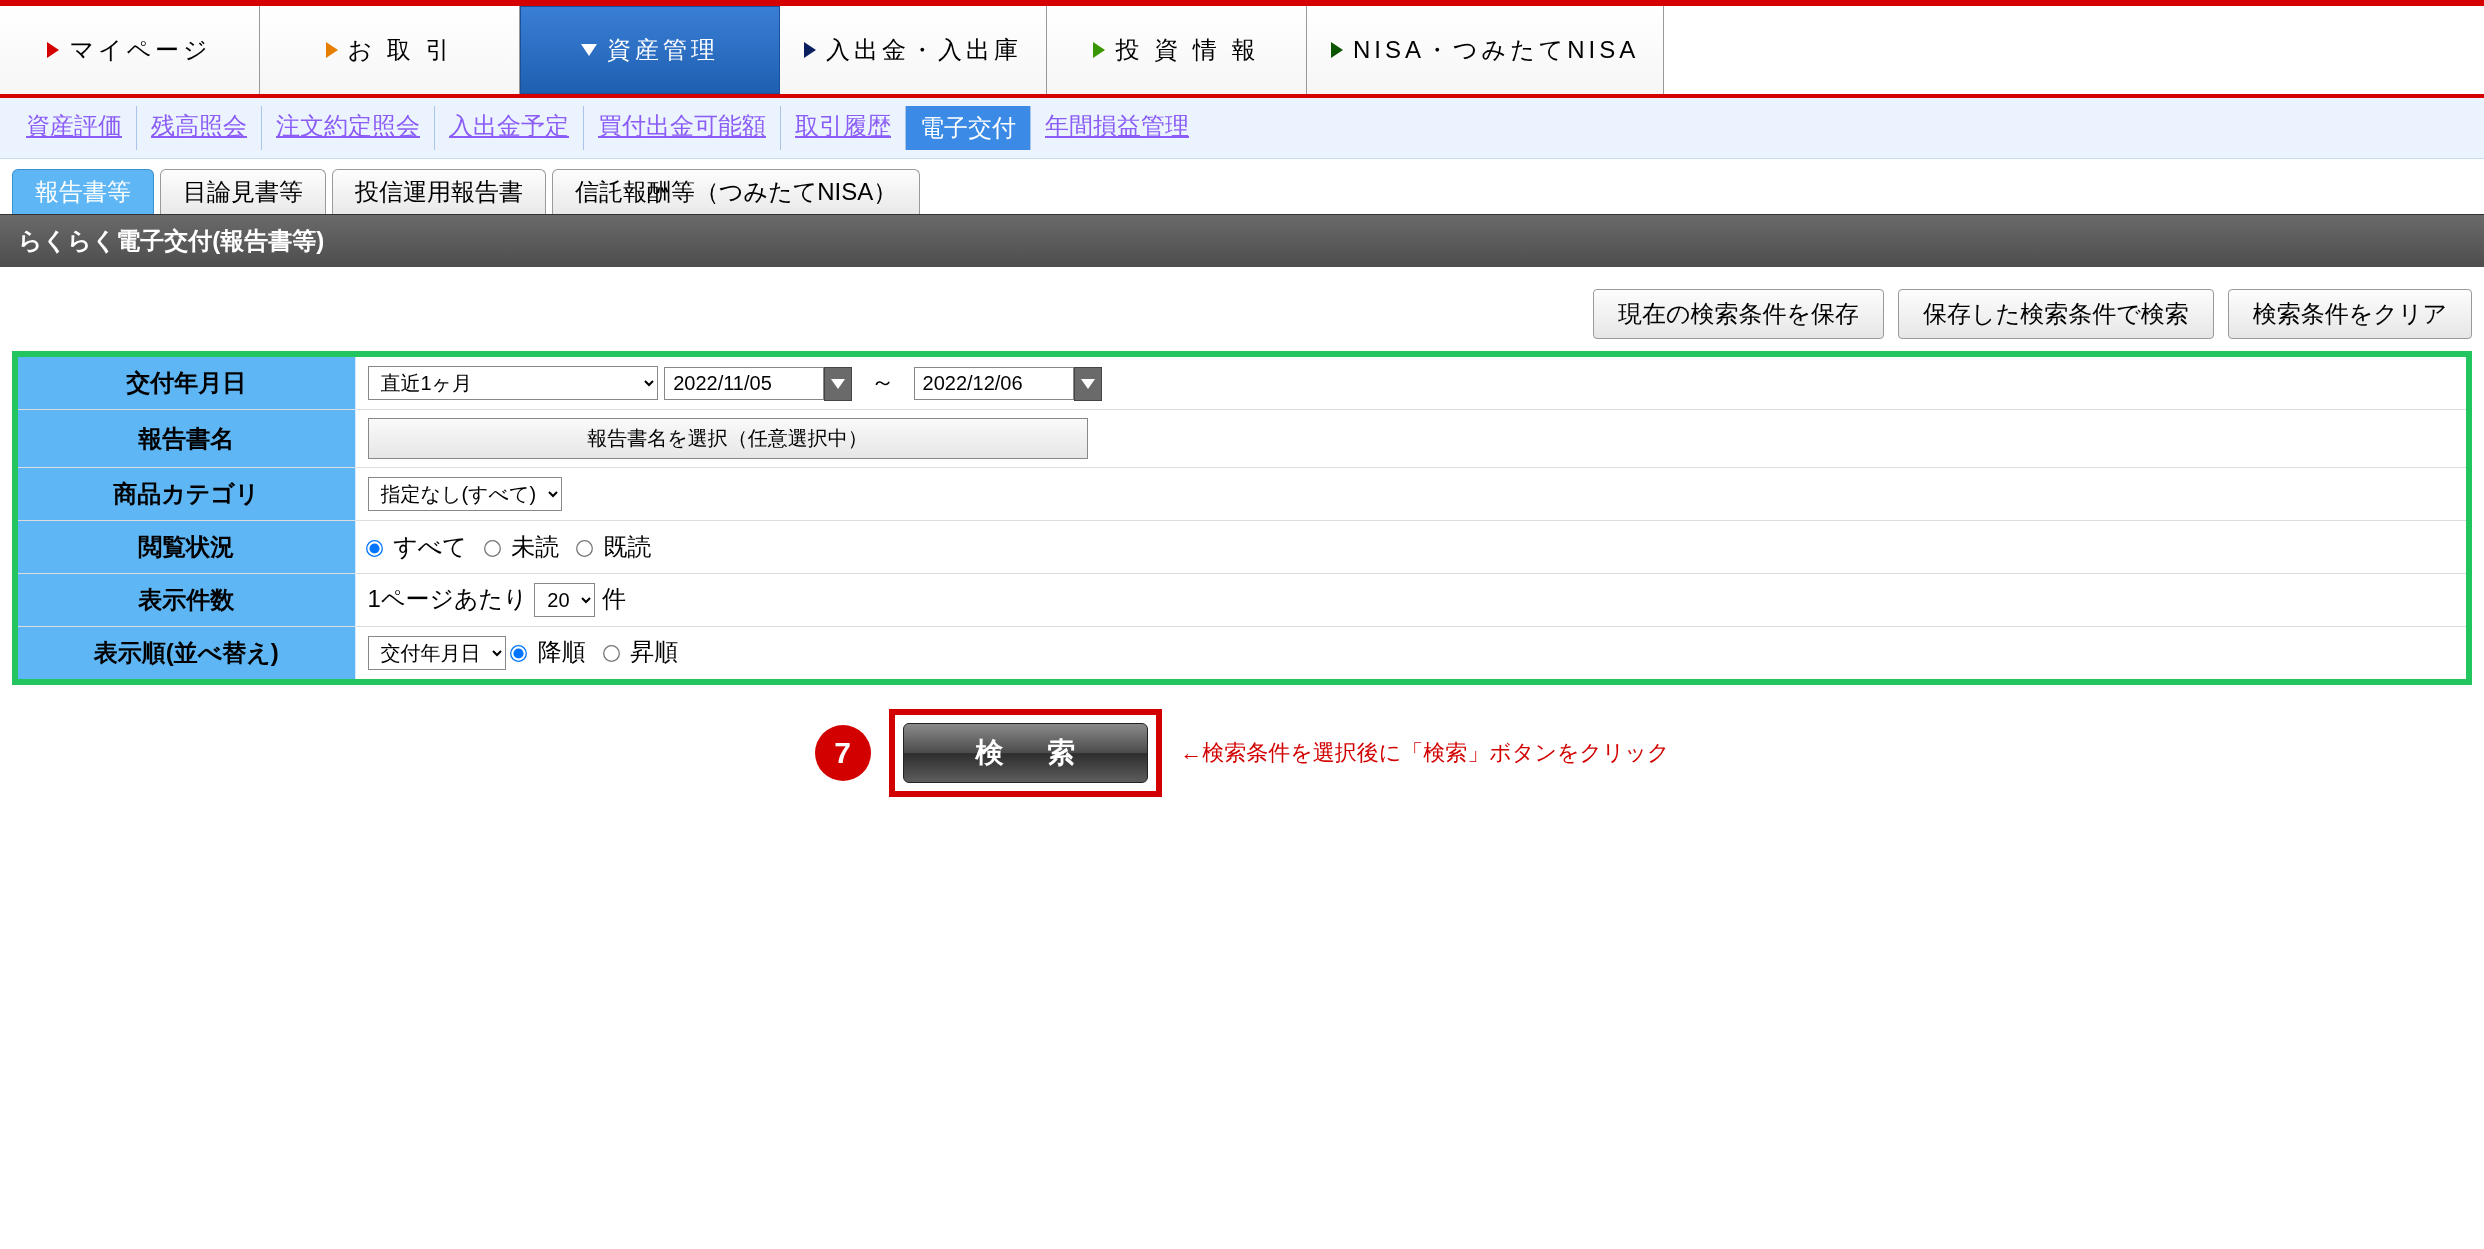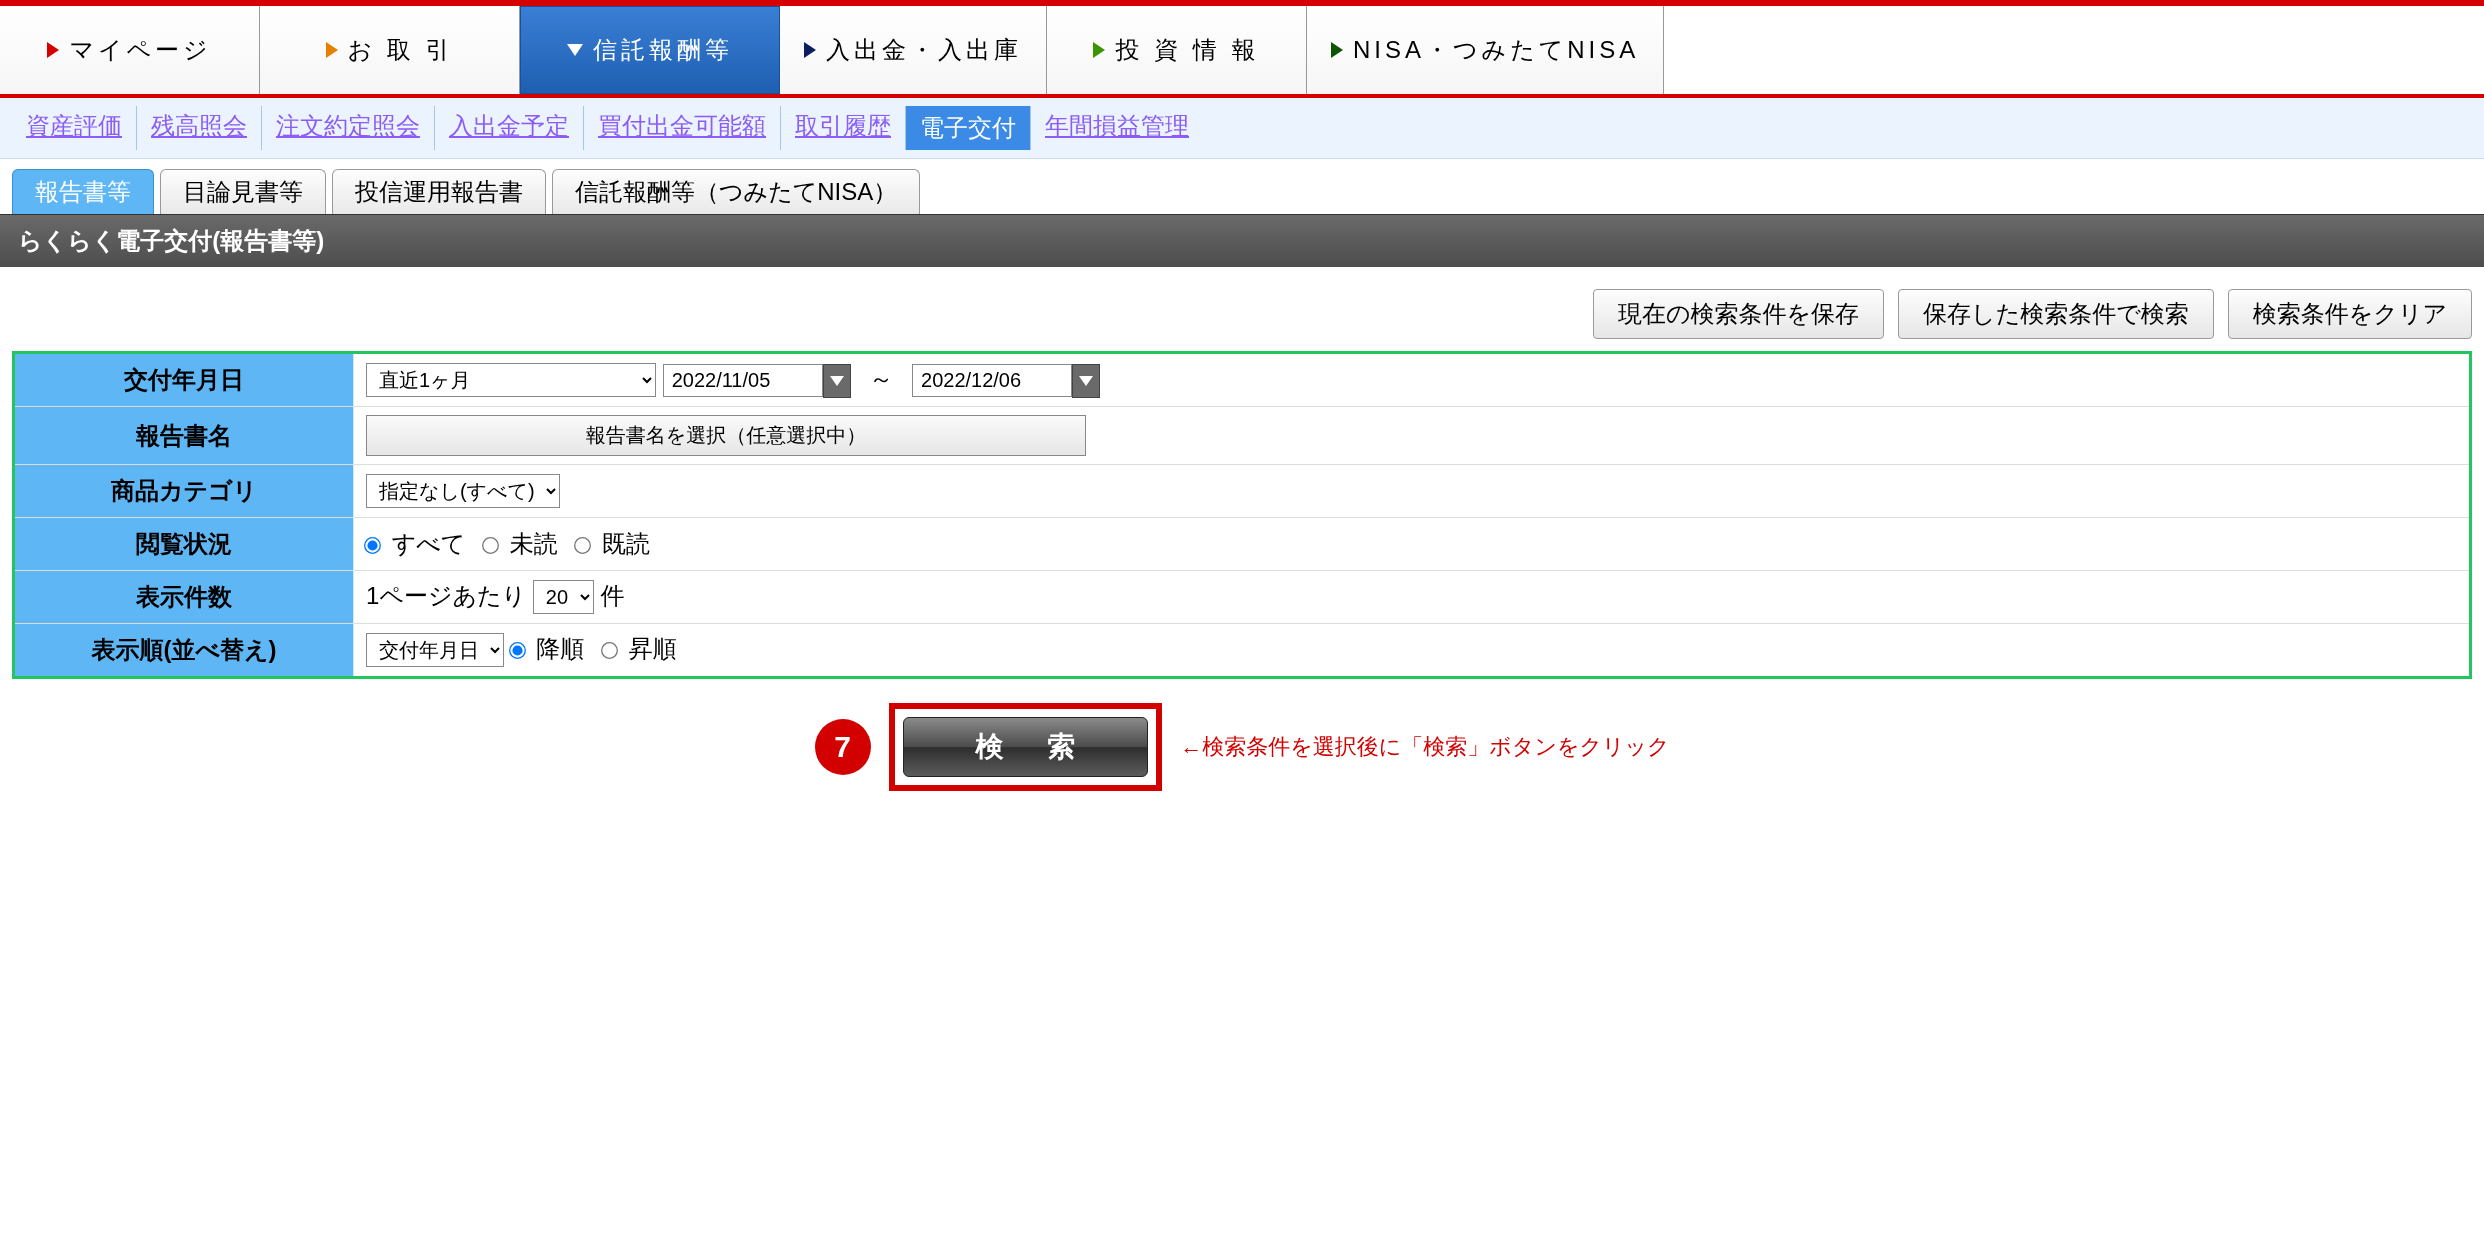--- a/index.html
+++ b/index.html
@@ -85,21 +85,21 @@
     .action-btn {
       border: 1px solid #9a9a9a;
       border-radius: 4px;
       background: linear-gradient(#fdfdfd, #e6e6e6);
       padding: 8px 24px;
       cursor: pointer;
       font-size: 24px;
     }
 
     .form-table {
-      border: 3px solid #22c55e;
+      border: 6px solid #22c55e;
       border-collapse: collapse;
       margin: 0 12px;
       width: calc(100% - 24px);
       padding-left: 32px;
     }
     .form-table tr { border-bottom: 1px solid #ddd; }
     .form-table tr:last-child { border-bottom: none; }
     .form-table th {
       width: 340px;
       background: #5fb6f4;
@@ -171,21 +171,21 @@
     <div class="main-nav-item">
       <span class="tri tri-right-red"></span>
       <span>マイページ</span>
     </div>
     <div class="main-nav-item">
       <span class="tri tri-right-orange"></span>
       <span>お 取 引</span>
     </div>
     <div class="main-nav-item active">
       <span class="tri tri-down-white"></span>
-      <span>信託報酬等</span>
+      <span>資産管理</span>
     </div>
     <div class="main-nav-item">
       <span class="tri tri-right-darkblue"></span>
       <span>入出金・入出庫</span>
     </div>
     <div class="main-nav-item">
       <span class="tri tri-right-green"></span>
       <span>投 資 情 報</span>
     </div>
     <div class="main-nav-item">

